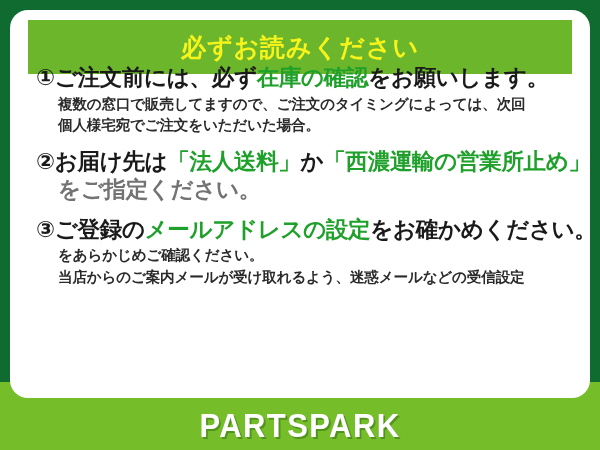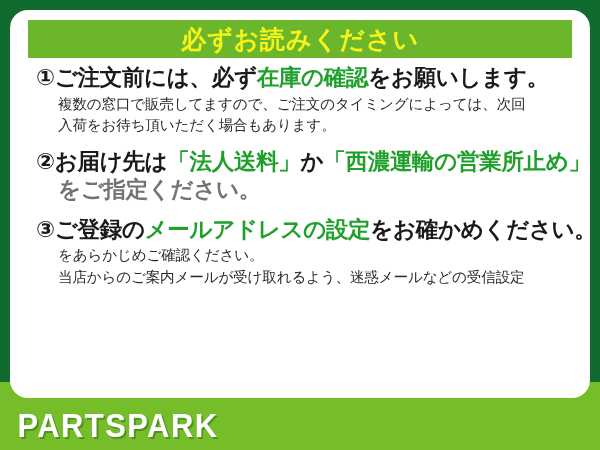--- a/index.html
+++ b/index.html
@@ -44,21 +44,21 @@
     border-radius: 18px;
     overflow: hidden;
   }
 
   
   .title-banner {
     position: absolute;
     left: 18px;
     top: 10px;
     width: 544px;
-    height: 38px;
+    height: 54px;
     background: #6cb62c;
     display: flex;
     align-items: center;
     justify-content: center;
   }
   .title-banner .title-text {
     color: #f7f41c;
     font-size: 25px;
     font-weight: bold;
     letter-spacing: 1px;
@@ -97,33 +97,33 @@
     letter-spacing: -0.3px;
     padding-left: 22px;
     white-space: nowrap;
   }
 
   .body {
     margin-top: 2px;
     padding-left: 22px;
     color: #2a2a2a;
     font-size: 14.6px;
-    font-weight: normal;
+    font-weight: bold;
     line-height: 1.46;
     letter-spacing: -0.2px;
   }
   .body .line { white-space: nowrap; }
 
   
   .brand {
     position: absolute;
-    left: 11px;
+    left: 0;
     right: 0;
     bottom: 8px;
-    text-align: left;
+    text-align: center;
   }
   .brand-text {
     display: inline-block;
     color: #ffffff;
     font-size: 33px;
     font-weight: bold;
     letter-spacing: 1.5px;
     line-height: 1;
     transform: scaleX(0.94);
     text-shadow: 2px 2px 0 rgba(40, 95, 15, 0.45);
@@ -141,21 +141,21 @@
     <div class="title-banner">
       <span class="title-text">必ずお読みください</span>
     </div>
 
     <div class="items">
 
       <div class="item item-1">
         <div class="heading"><span>①</span><span>ご注文前には、必ず</span><span class="accent">在庫の確認</span><span>をお願いします。</span></div>
         <div class="body">
           <div class="line">複数の窓口で販売してますので、ご注文のタイミングによっては、次回</div>
-          <div class="line">入荷をお待ち頂いただく場合もあります。</div>
+          <div class="line">個人様宅宛でご注文をいただいた場合。</div>
         </div>
       </div>
 
       <div class="item item-2">
         <div class="heading"><span>②</span><span>お届け先は</span><span class="accent">「法人送料」</span><span>か</span><span class="accent">「西濃運輸の営業所止め」</span></div>
         <div class="heading-cont">をご指定ください。</div>
       </div>
 
       <div class="item item-3">
         <div class="heading"><span>③</span><span>ご登録の</span><span class="accent">メールアドレスの設定</span><span>をお確かめください。</span></div>

